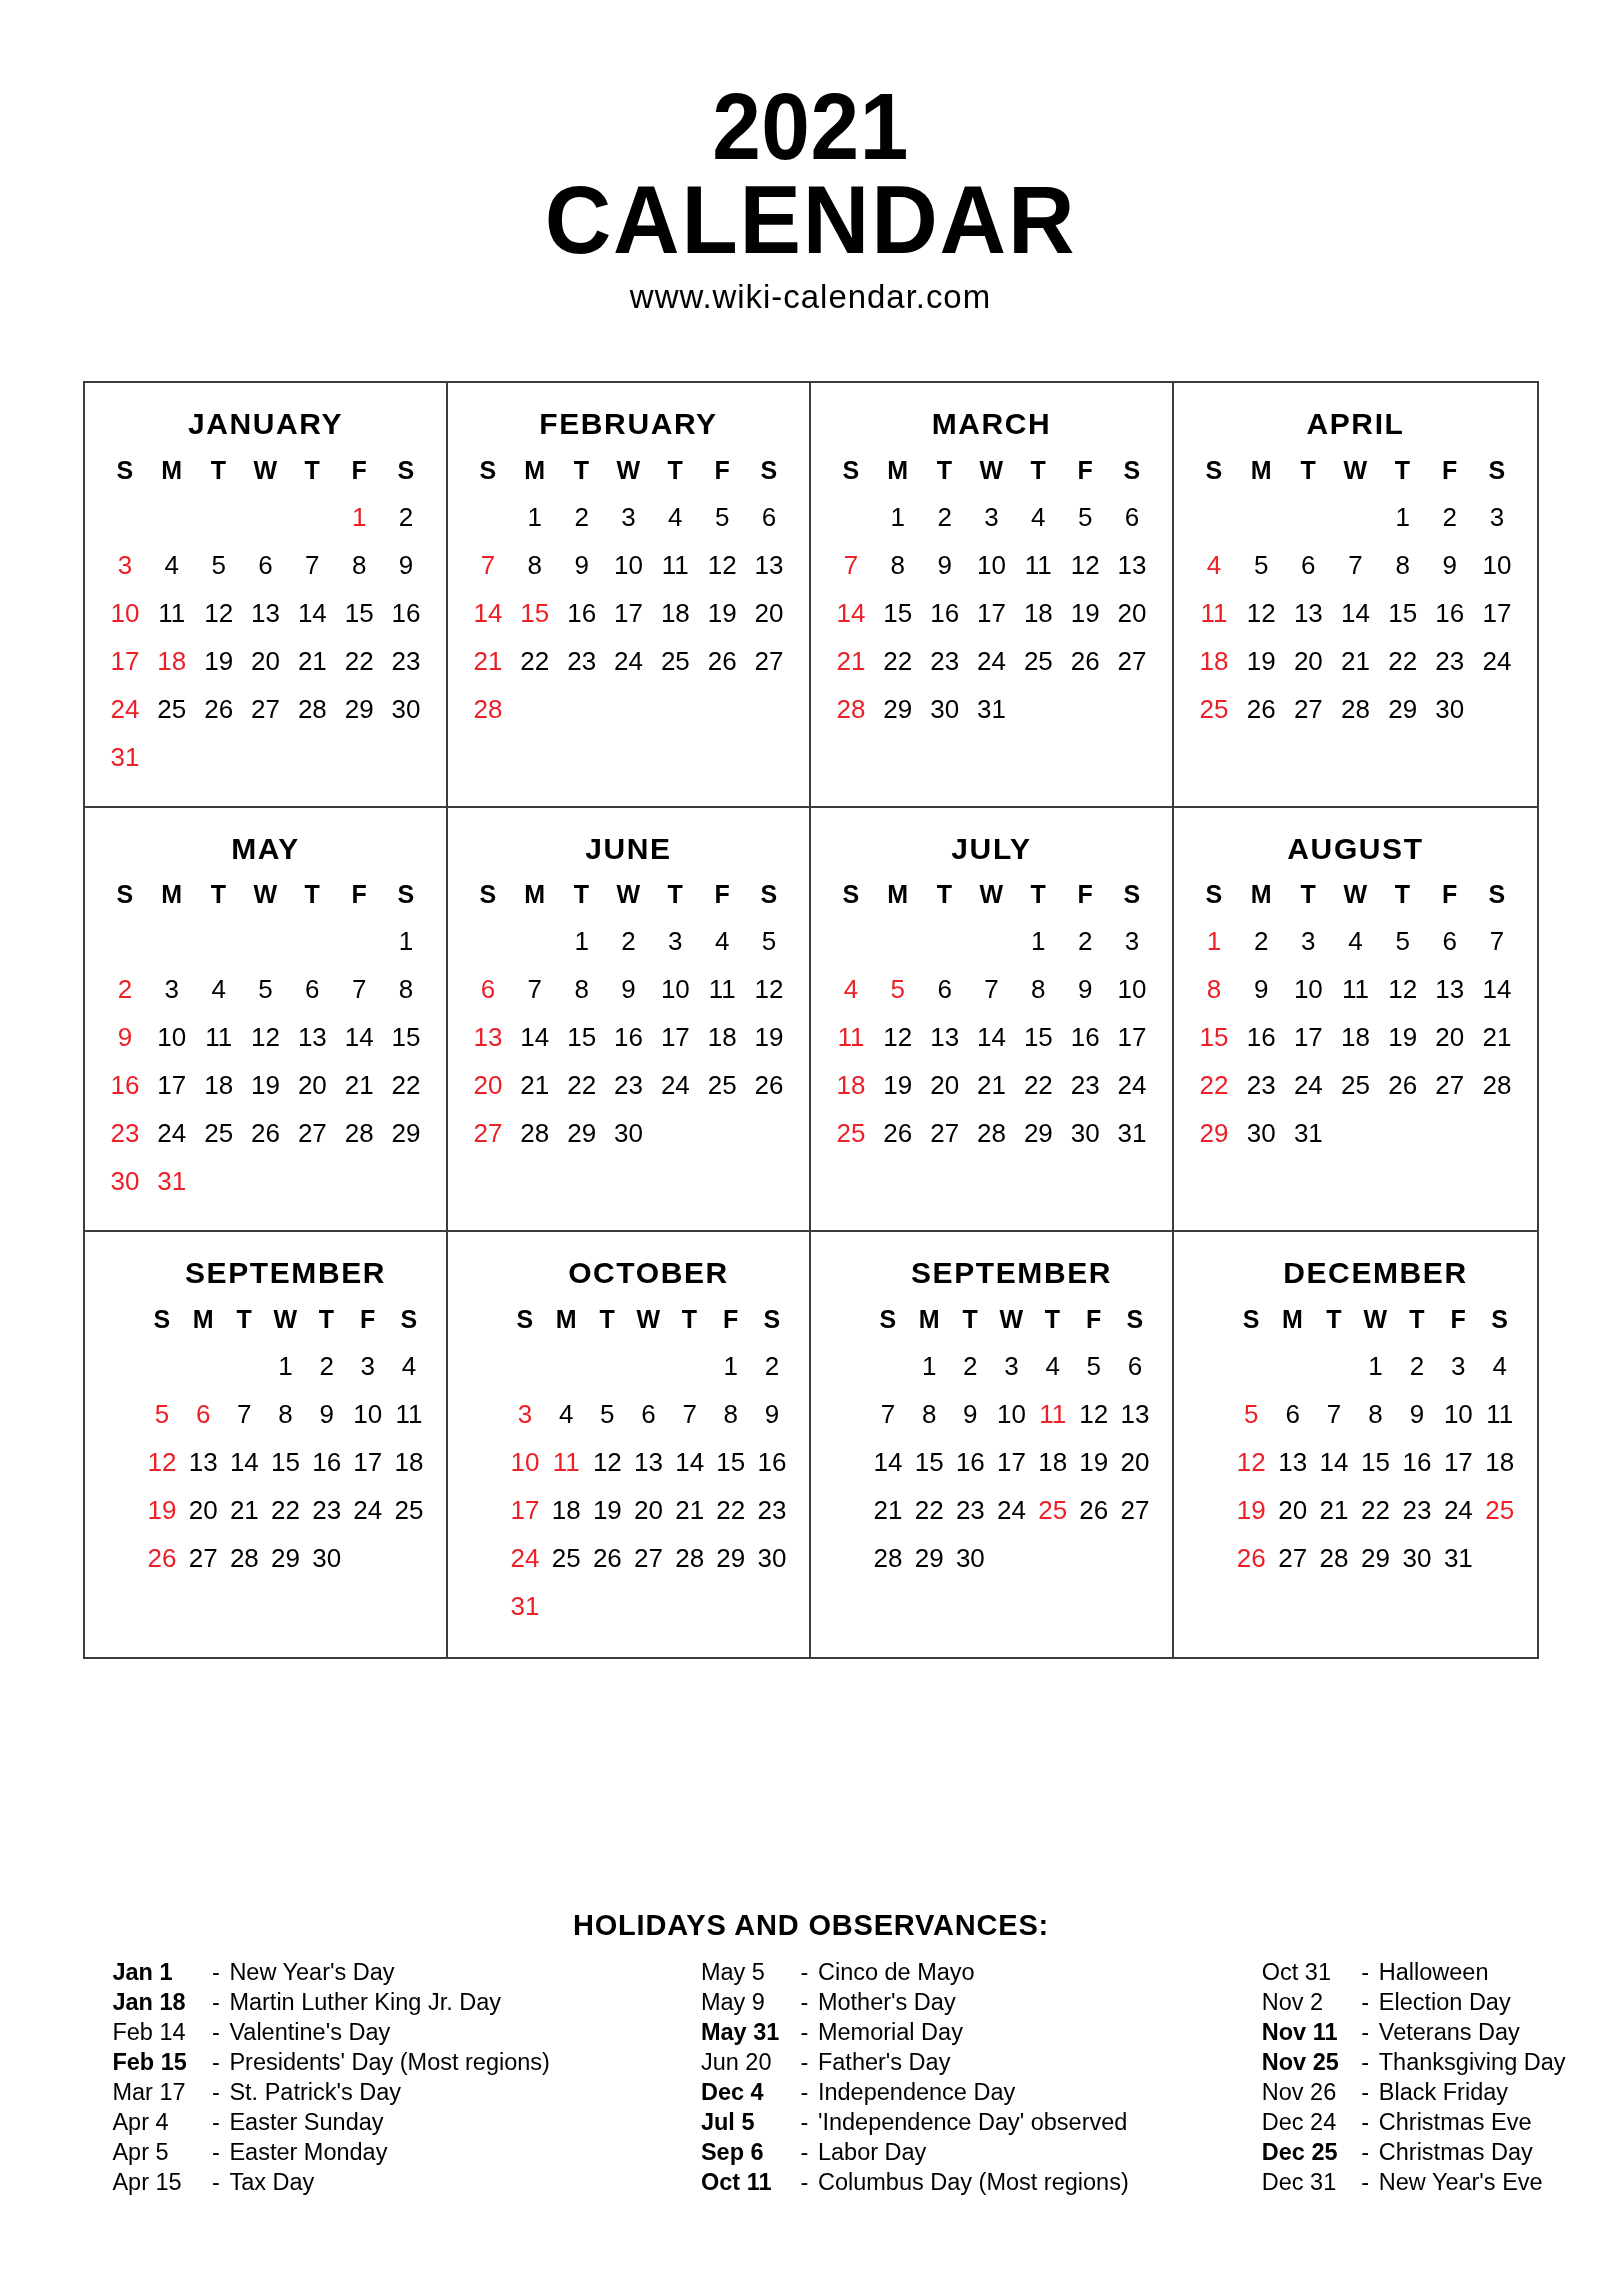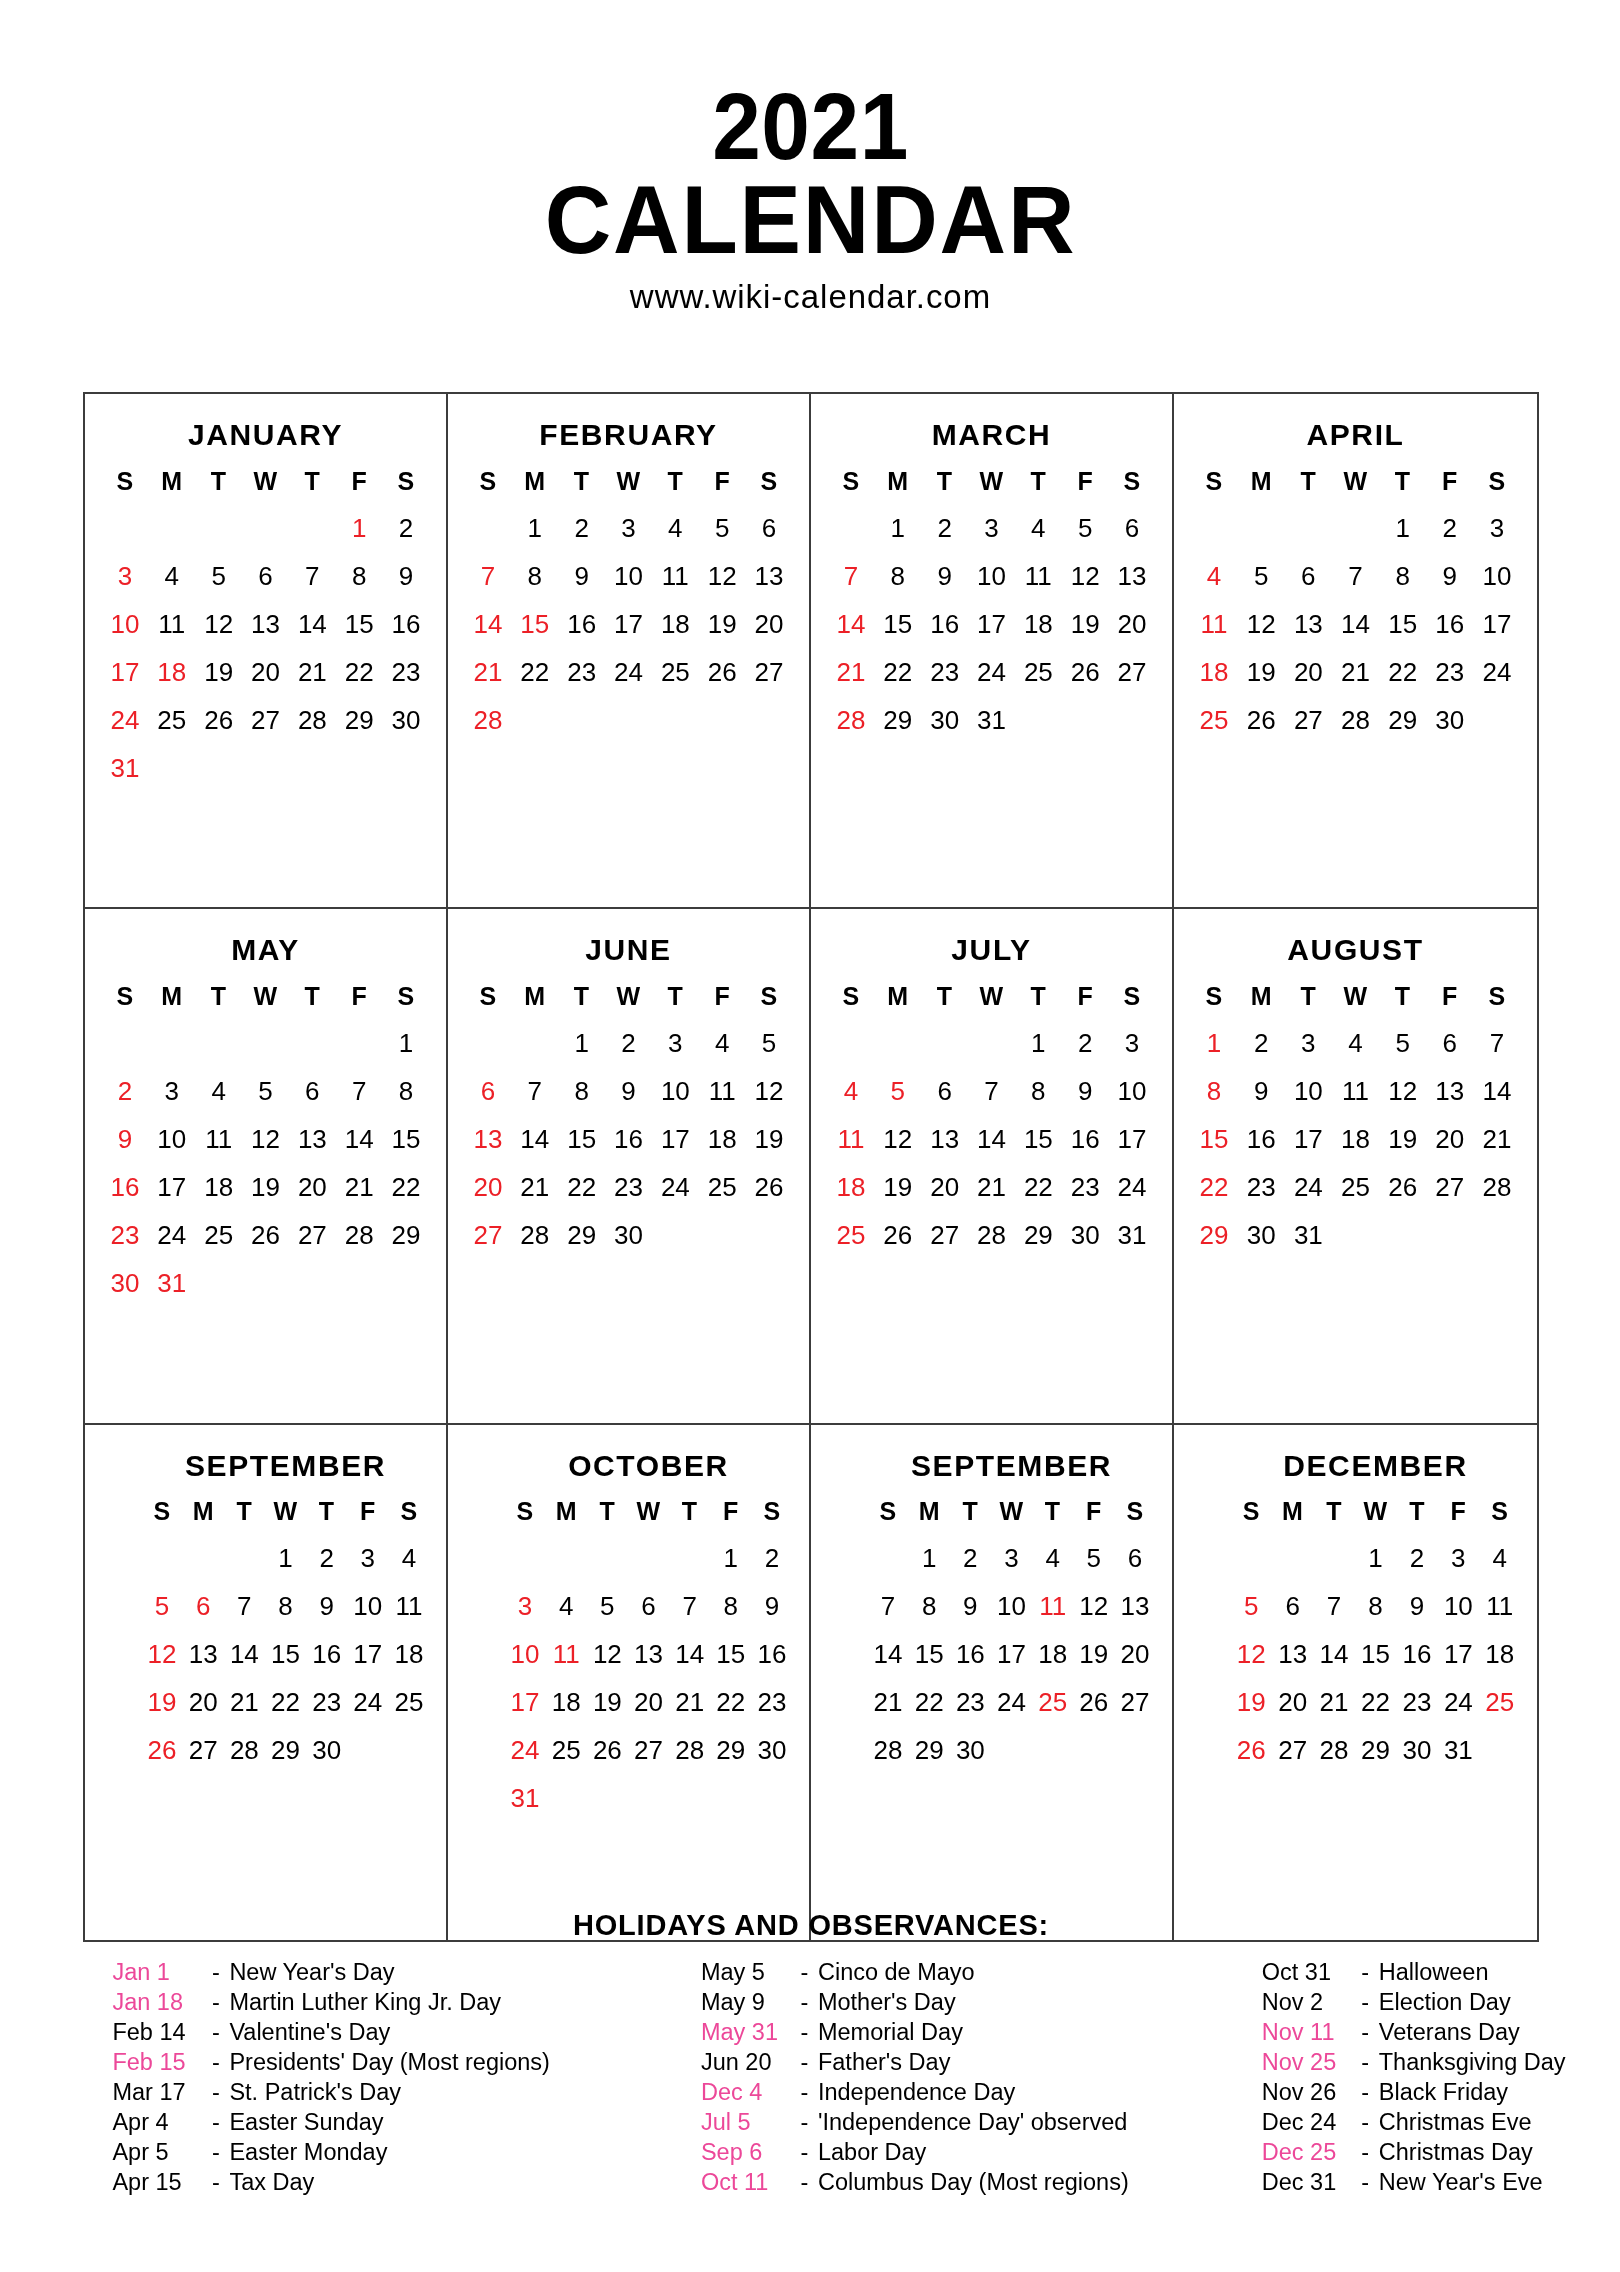--- a/index.html
+++ b/index.html
@@ -46,23 +46,23 @@
     letter-spacing: 1px;
     color: #000000;
     margin-top: 7.6px;
     transform: scaleX(0.97);
   }
 
   
   .months-frame {
     position: absolute;
     left: 83px;
-    top: 392px;
+    top: 381px;
     width: 1456px;
-    height: 1550px;
+    height: 1278px;
     border: 2.5px solid #3c3c3c;
     display: grid;
     grid-template-columns: repeat(4, 1fr);
     grid-template-rows: repeat(3, 1fr);
   }
   .month {
     border-right: 2.5px solid #3c3c3c;
     border-bottom: 2.5px solid #3c3c3c;
     padding: 24px 16.5px 6.3px 16.5px;
     display: flex;
@@ -144,21 +144,21 @@
     font-size: 23.5px;
     line-height: 30px;
     color: #000000;
     white-space: nowrap;
   }
   .hol-date {
     width: 90px;
     flex: 0 0 90px;
     text-align: left;
   }
-  .hol-date.red { color: #ec4899; }
+  .hol-date.red { color: #000000; font-weight: bold; }
   .hol-dash {
     width: 27px;
     flex: 0 0 27px;
     text-align: center;
   }
   .hol-label { flex: 1 1 auto; }
 </style>
 </head>
 <body>
 

